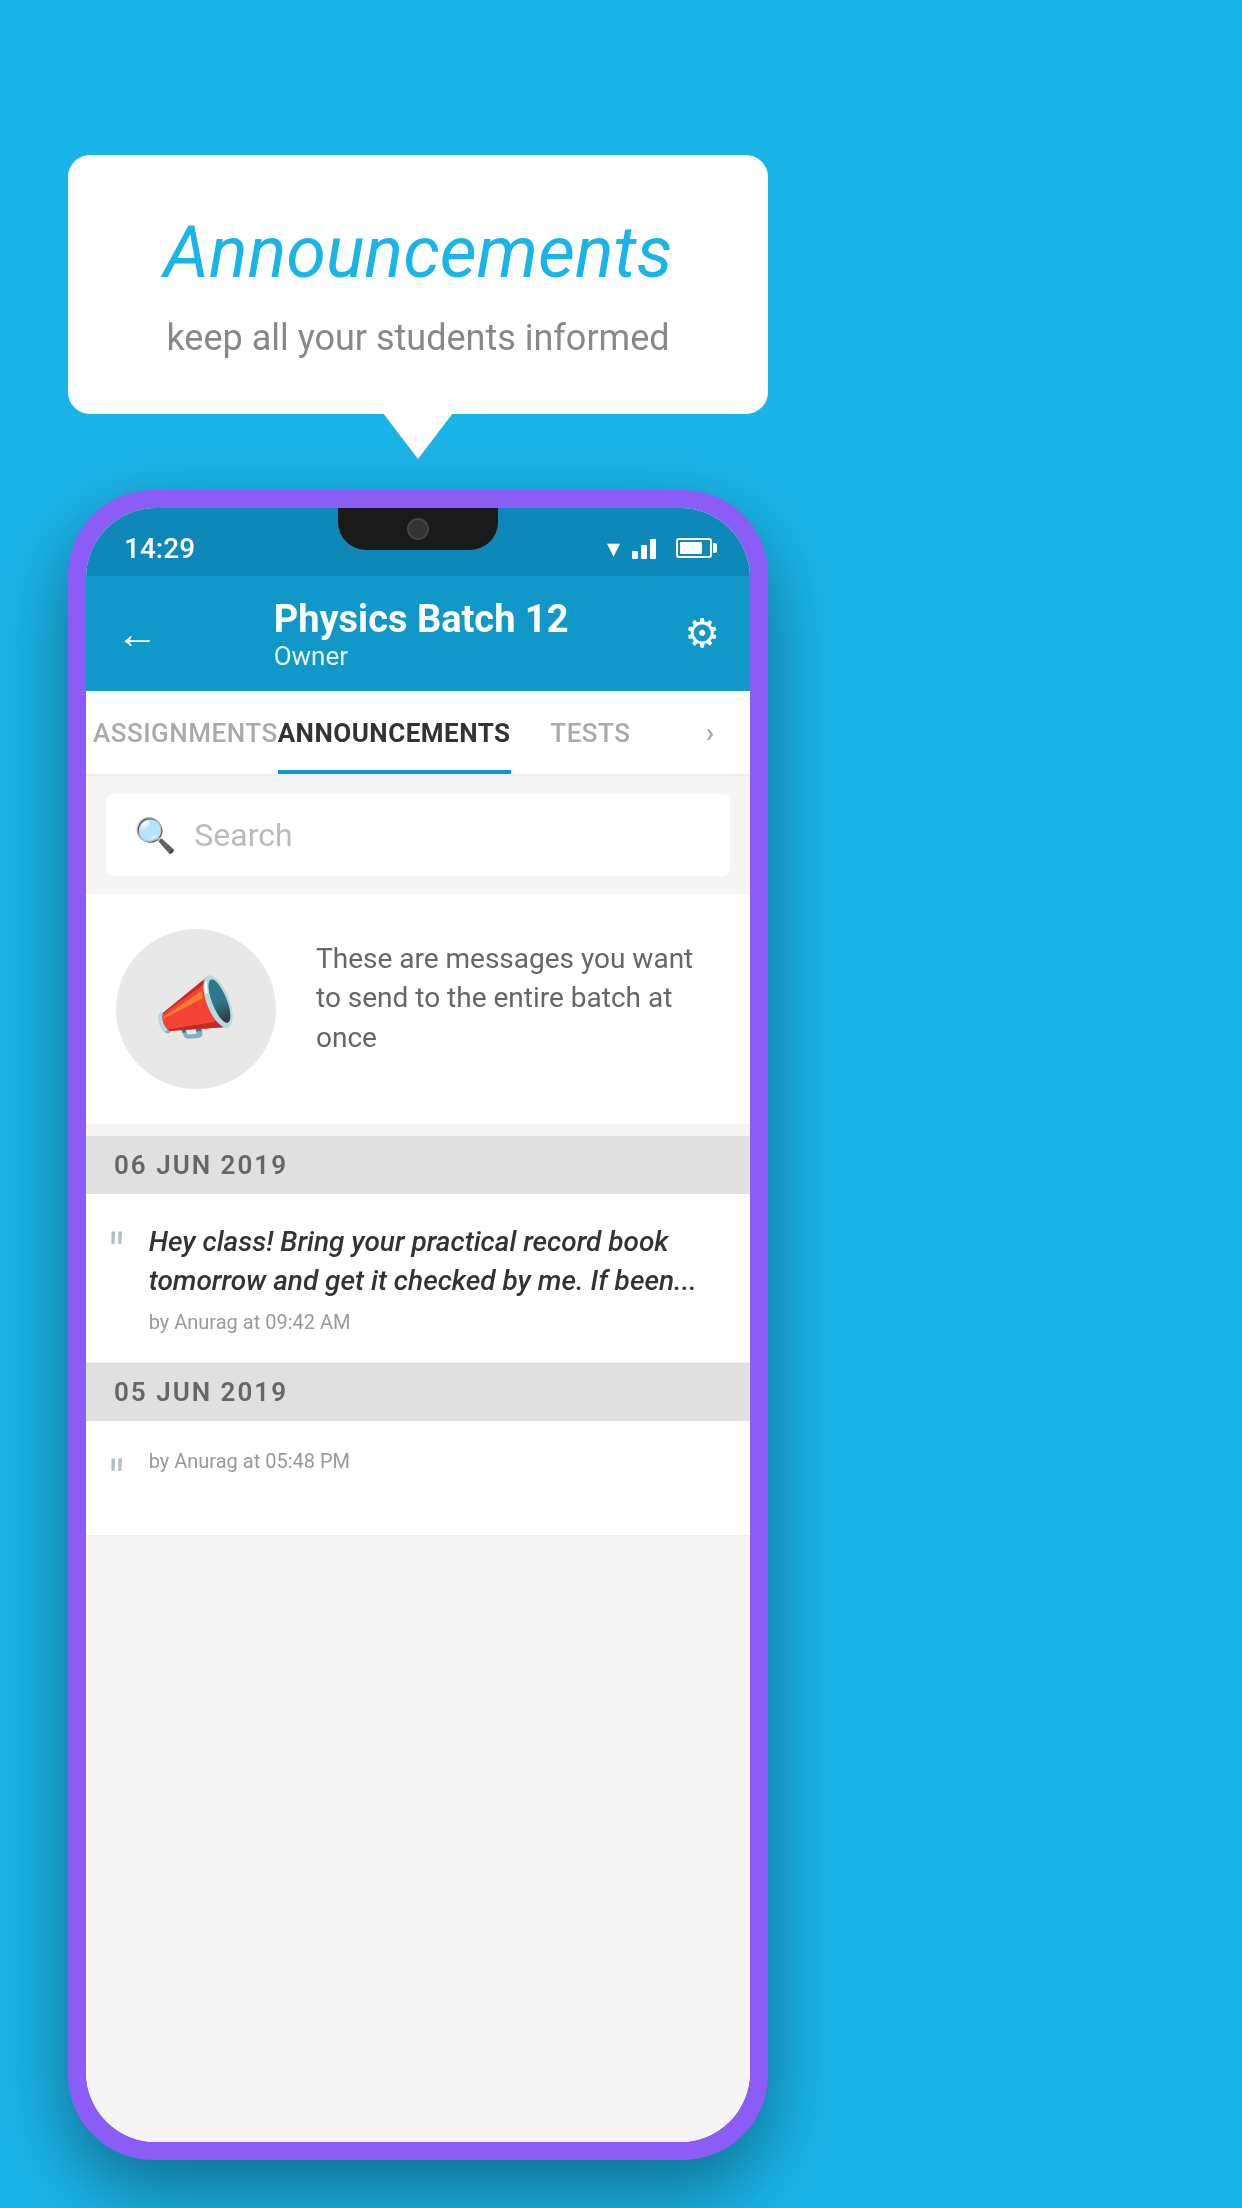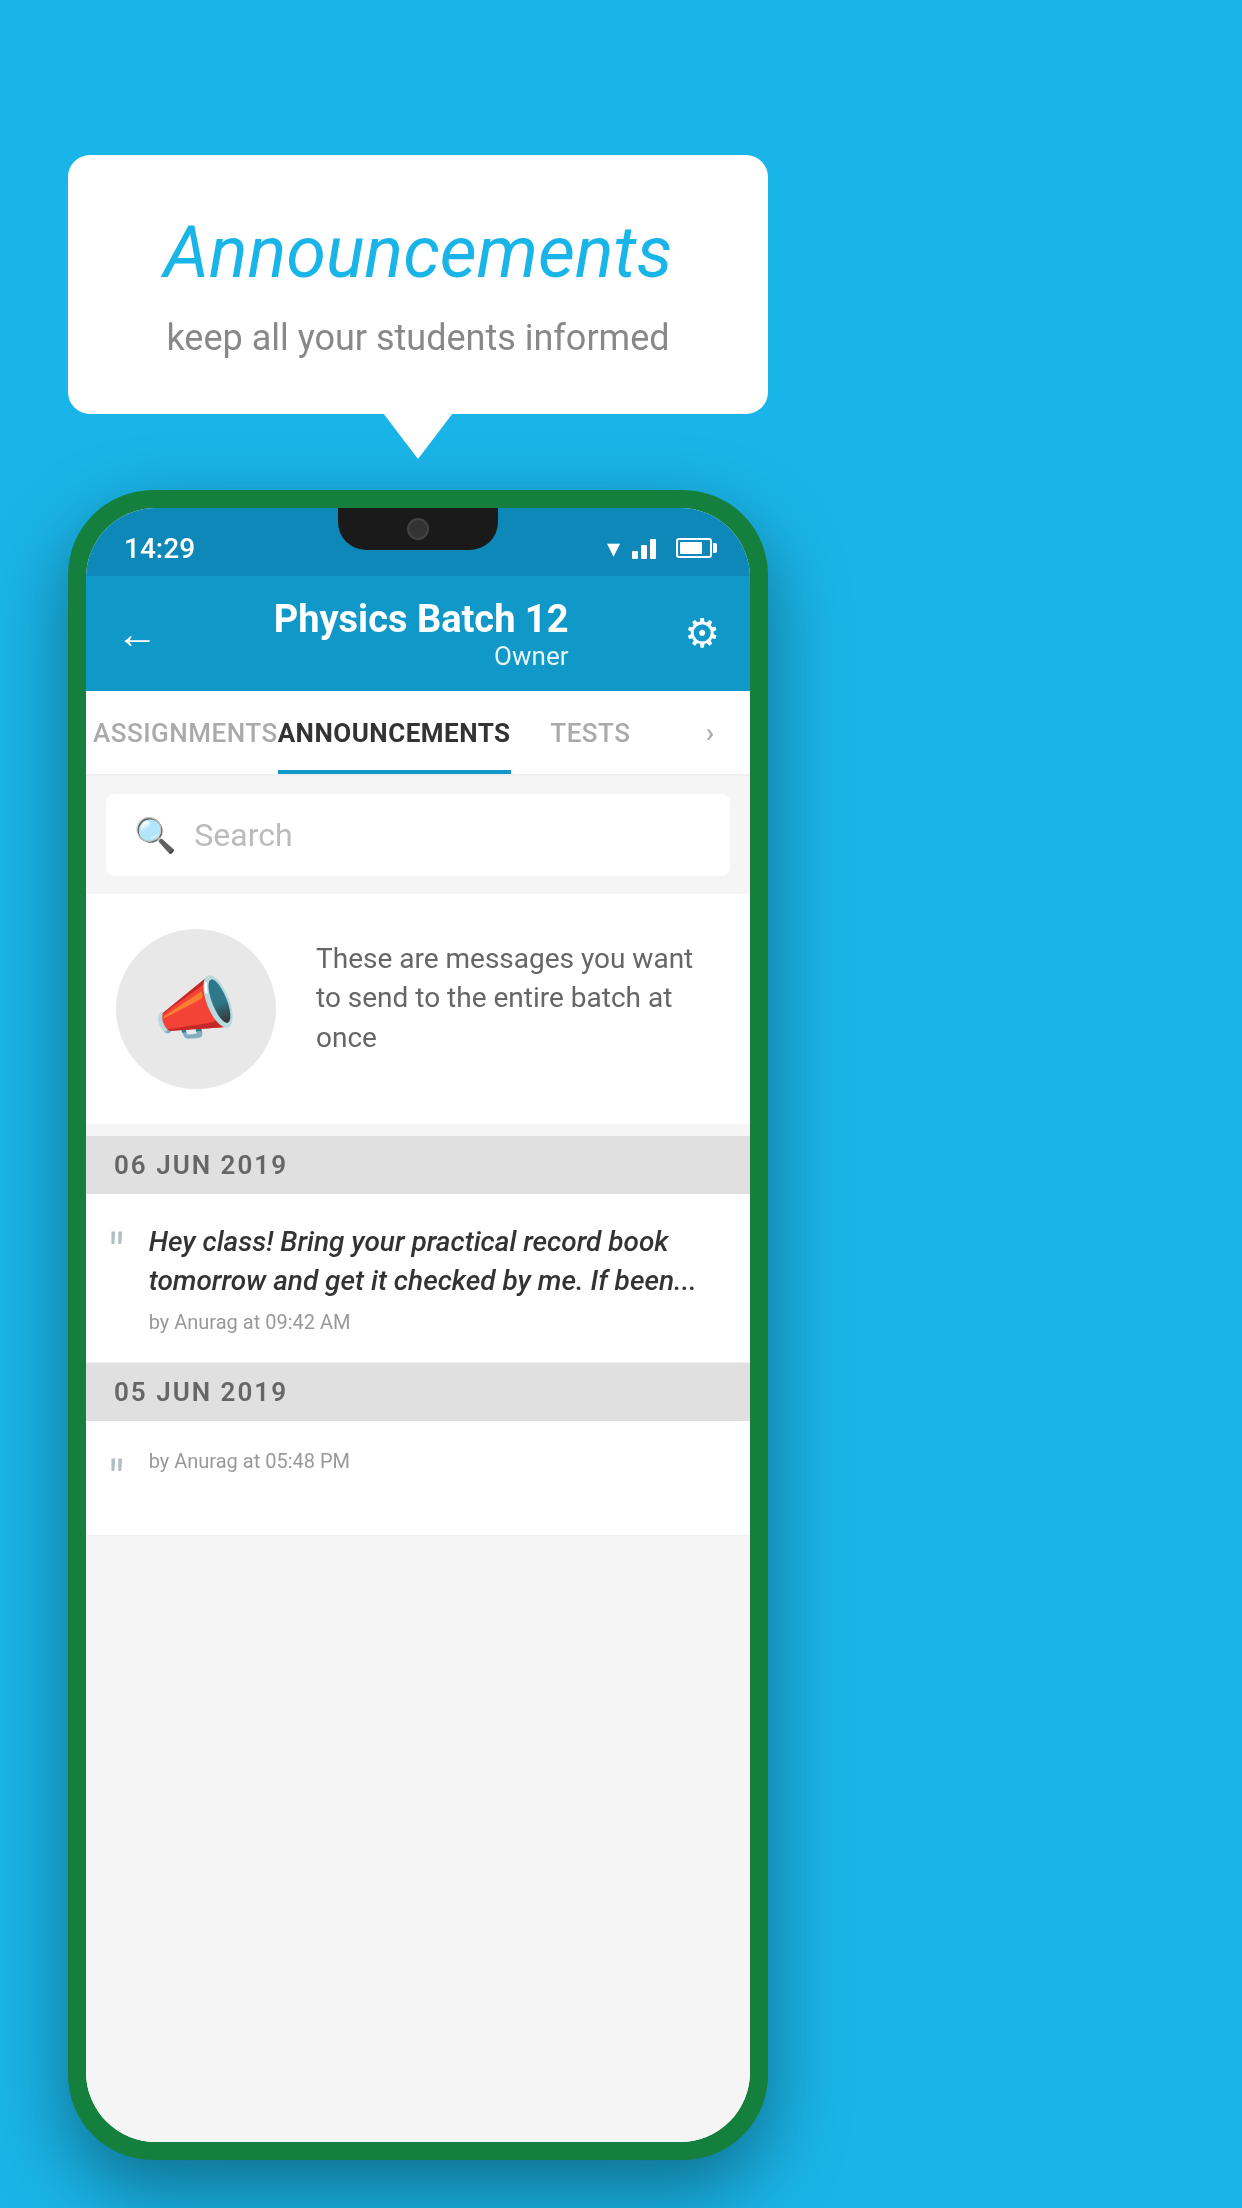--- a/index.html
+++ b/index.html
@@ -61,21 +61,21 @@
       position: absolute;
       top: 490px;
       left: 68px;
       width: 700px;
       height: 1670px;
     }
 
     .phone-outer {
       width: 100%;
       height: 100%;
-      background: #15803d;
+      background: #8b5cf6;
       border-radius: 85px;
       padding: 18px;
       position: relative;
       box-shadow: 0 30px 80px rgba(0,0,0,0.4);
     }
 
     
     .phone-notch {
       position: absolute;
       top: 18px;
@@ -186,21 +186,21 @@
       padding: 0 30px;
     }
 
     .back-arrow {
       color: white;
       font-size: 42px;
       cursor: pointer;
     }
 
     .header-center {
-      text-align: right;
+      text-align: left;
     }
 
     .header-title {
       color: white;
       font-size: 38px;
       font-weight: 700;
     }
 
     .header-subtitle {
       color: rgba(255,255,255,0.9);

